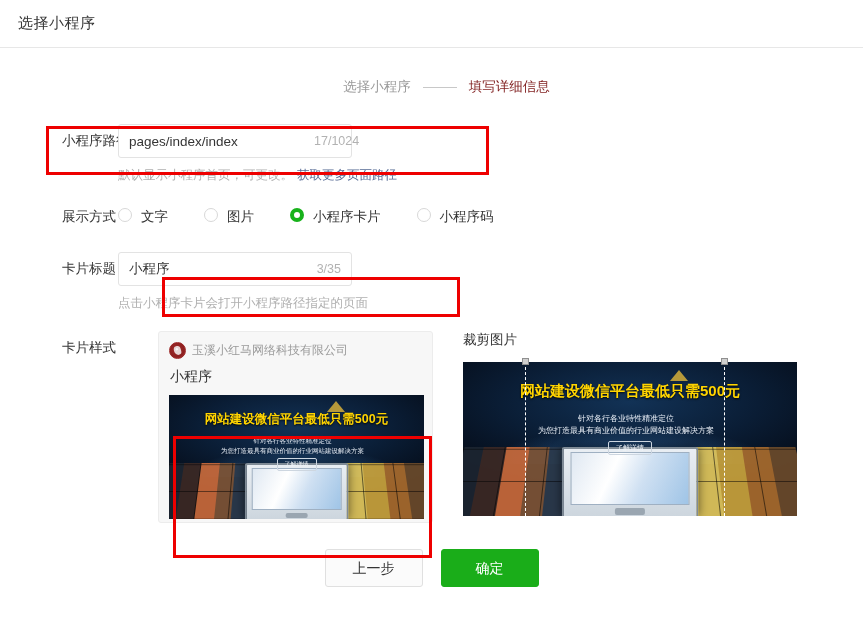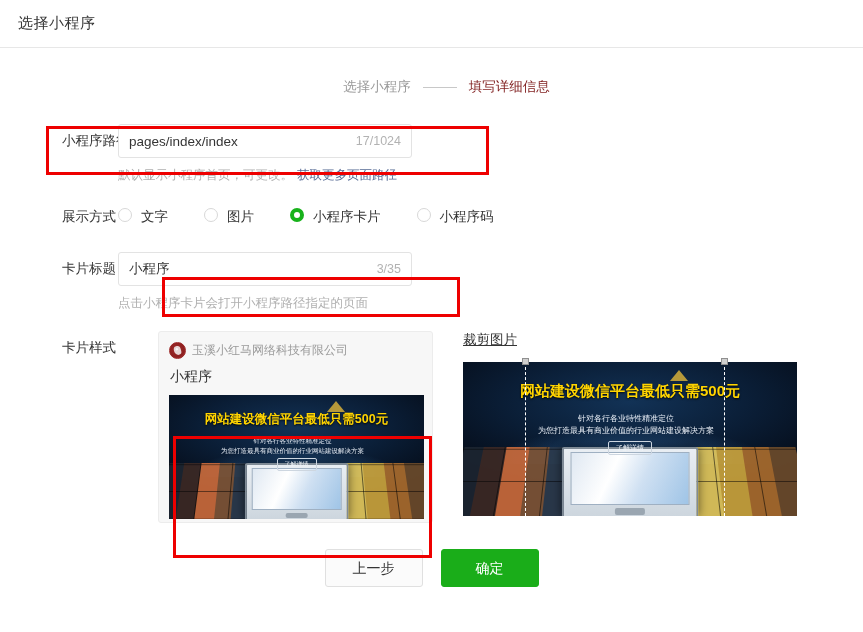--- a/index.html
+++ b/index.html
@@ -41,21 +41,21 @@
     padding-left: 62px;
     font-size: 13.5px;
     color: #353535;
     line-height: 34px;
     white-space: nowrap;
   }
   .field { flex: 1; }
 
   .textbox {
     position: relative;
-    width: 294px;
+    width: 234px;
     height: 34px;
     border: 1px solid #e3e3e3;
     border-radius: 3px;
     background: #fff;
     display: flex;
     align-items: center;
     padding: 0 10px;
   }
   .textbox-value {
     font-size: 13.5px;
@@ -217,21 +217,21 @@
     border-bottom: 11px solid #c9a63a;
     opacity: .9;
   }
 
   .card .banner { width: 255px; height: 124px; }
   .card .banner-head { font-size: 12.5px; }
   .card .banner-sub  { font-size: 6.5px; }
   .card .banner-btn  { font-size: 6px; }
 
   
-  .crop-panel { padding-top: 0; text-decoration: underline; }
+  .crop-panel { padding-top: 0; }
   .crop-label { font-size: 13.5px; color: #353535; margin-bottom: 13px; }
   .crop-stage { position: relative; width: 334px; height: 154px; }
   .crop-stage .banner { width: 334px; height: 154px; }
   .crop-stage .banner-head { font-size: 15px; }
   .crop-stage .banner-sub  { font-size: 8px; }
   .crop-stage .banner-btn  { font-size: 7px; }
   .crop-box {
     position: absolute; top: 0; left: 62px; width: 200px; height: 154px;
     border-left: 1px dashed #ffffff;
     border-right: 1px dashed #ffffff;

